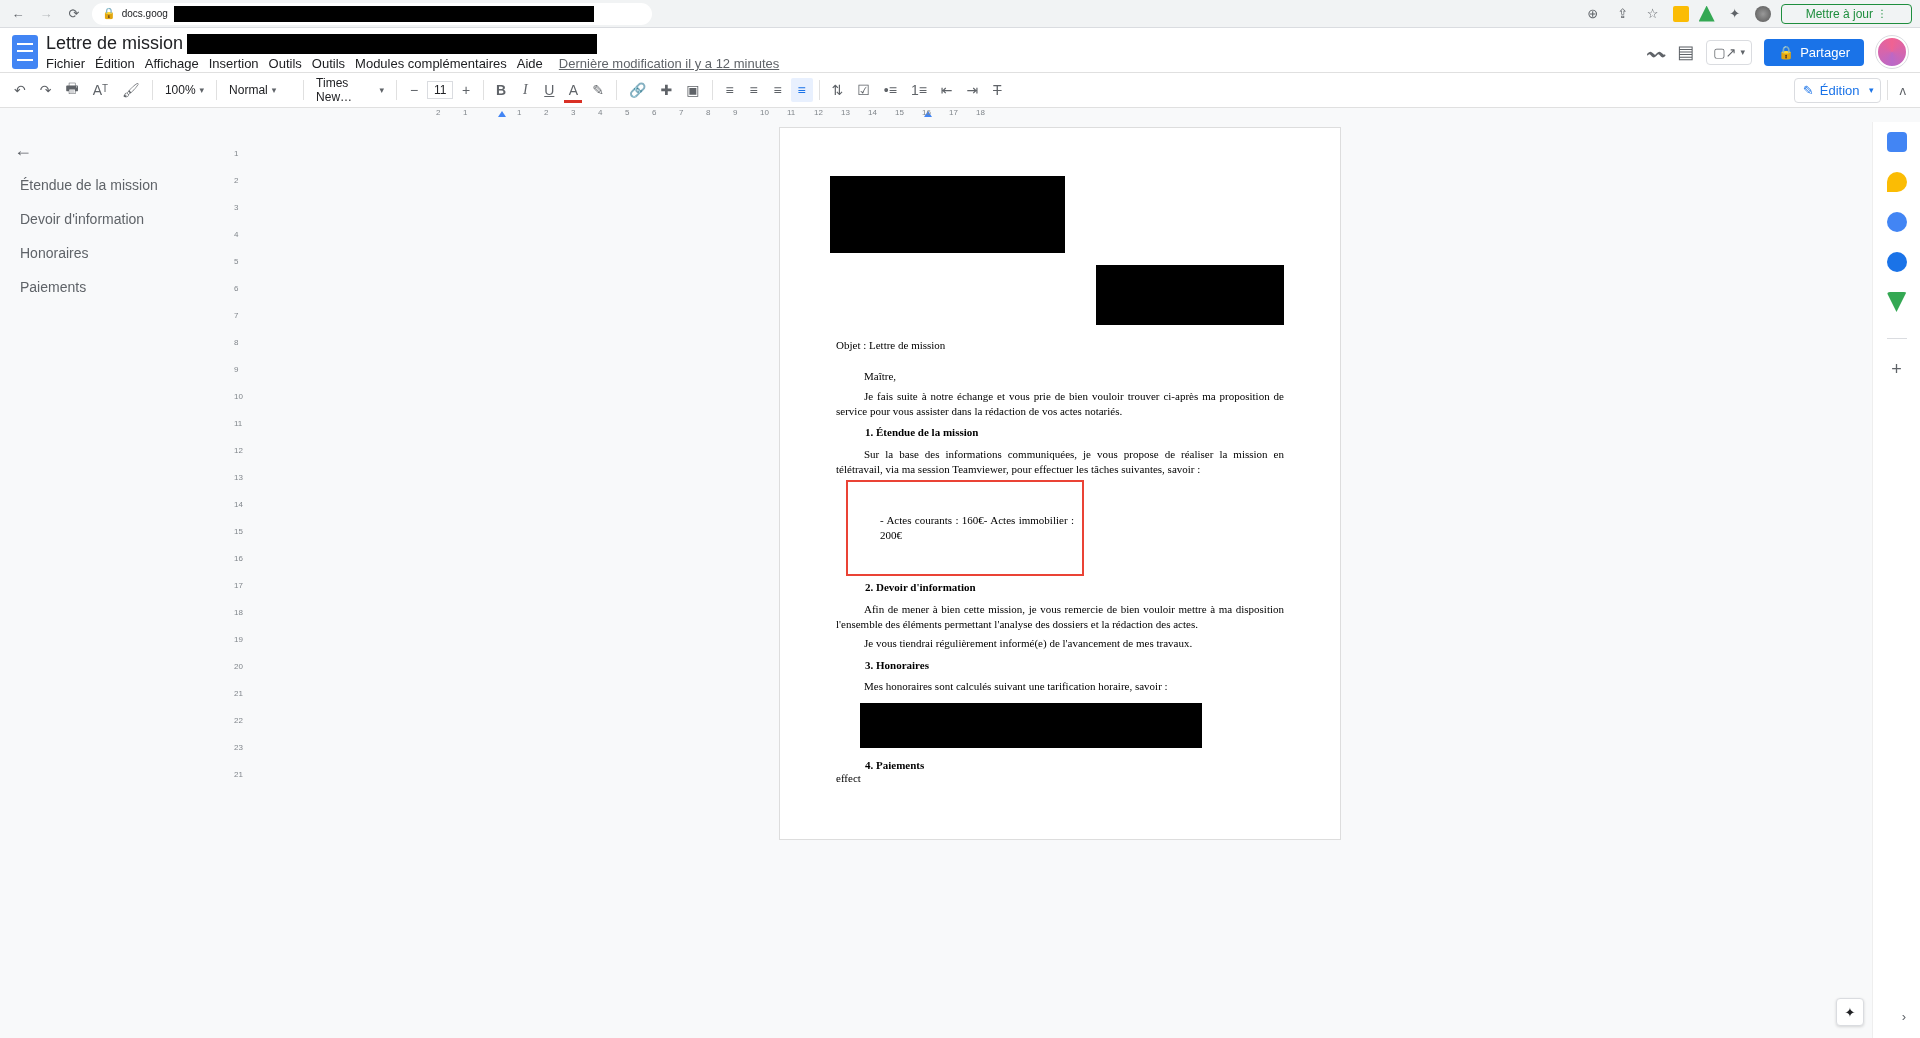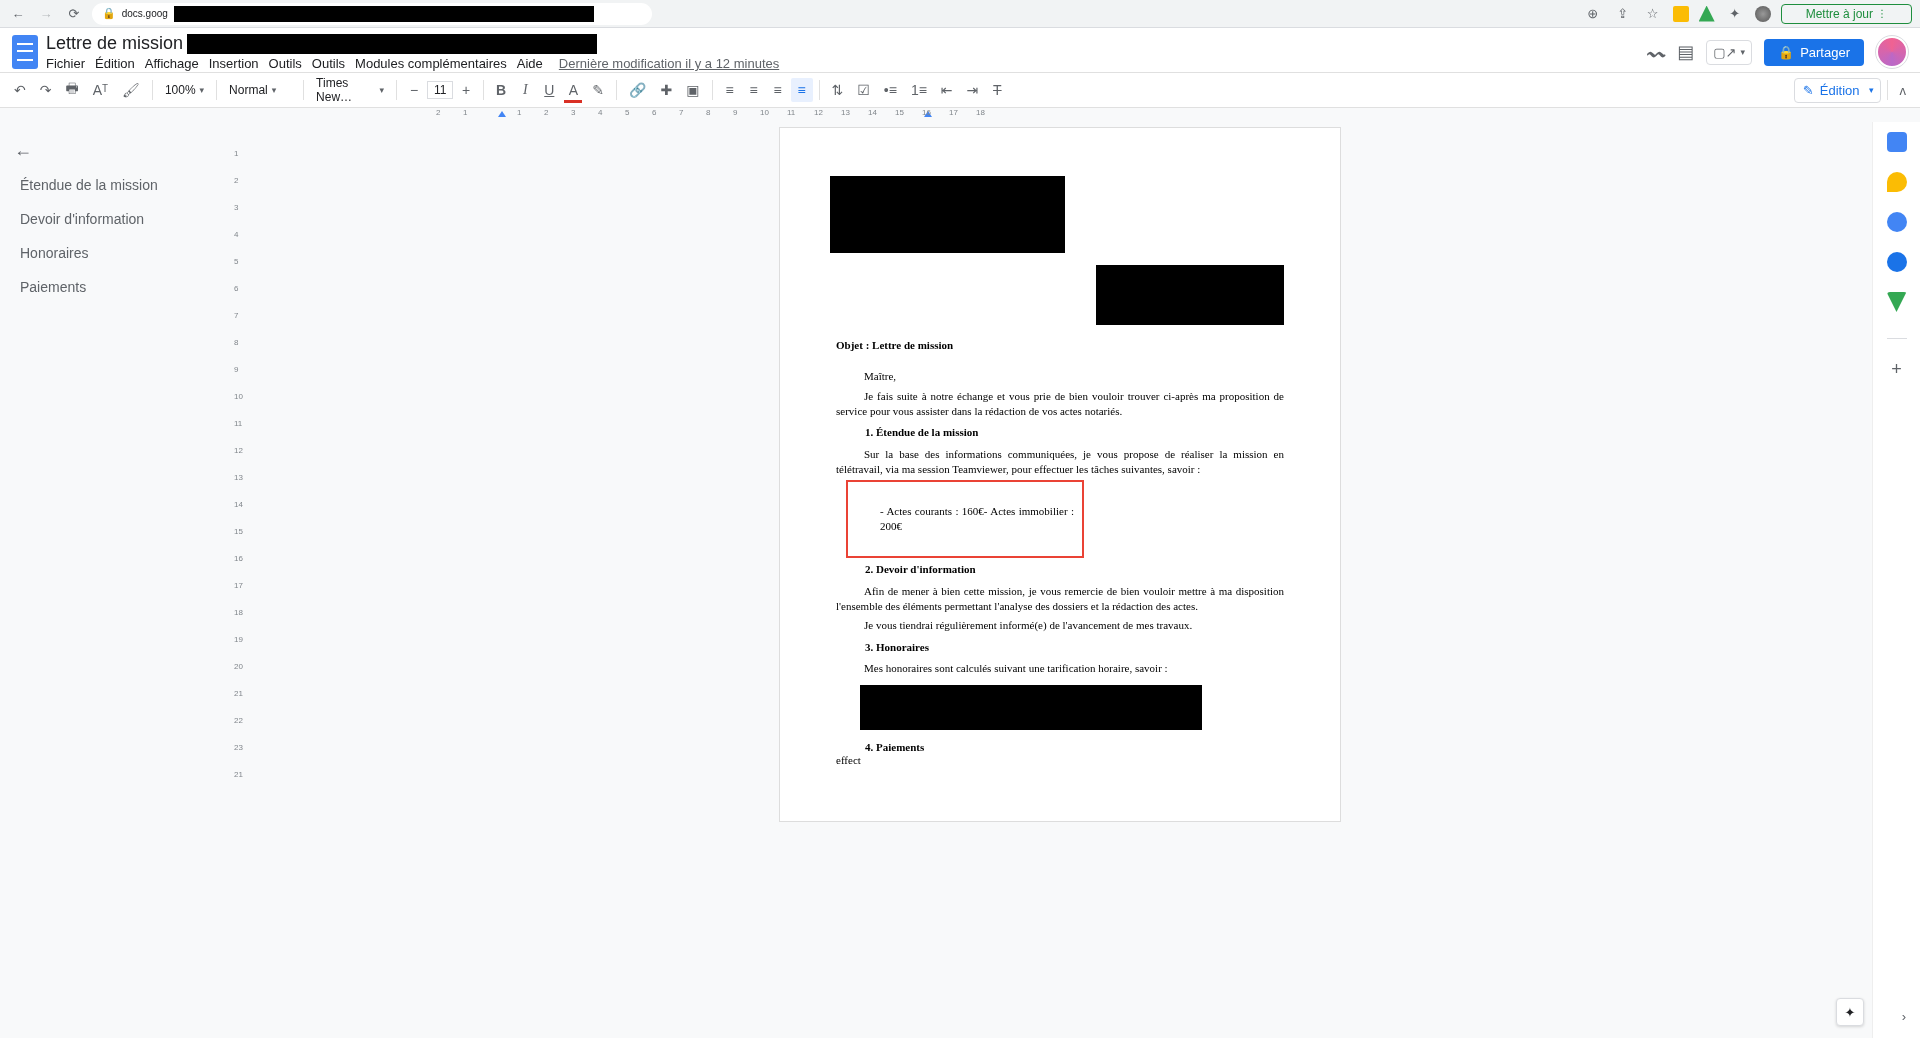--- a/index.html
+++ b/index.html
@@ -52,26 +52,26 @@
   .ruler .marker-right { position:absolute; top:3px; width:0; height:0; border-left:4px solid transparent; border-right:4px solid transparent; border-bottom:6px solid #4285f4;}
   
   .main { position: absolute; top: 122px; bottom: 0; left: 0; right: 0; display: flex; background: #f8f9fa; }
   .outline-panel { width: 230px; background: #f8f9fa; padding: 12px 8px; }
   .outline-back { color: #5f6368; font-size: 18px; padding: 6px; }
   .outline-item { padding: 8px 12px; color: #5f6368; font-size: 14px; border-radius: 0 16px 16px 0; margin: 2px 0; }
   .vert-ruler { width: 18px; background:#f8f9fa; position:relative; font-size:8px; color:#80868b;}
   .vert-ruler .vt { position:absolute; left:4px; }
   .canvas { flex: 1; overflow: auto; padding: 6px 0 20px 0; }
   .page { width: 560px; min-height: 680px; background: #fff; margin: 0 auto; box-shadow: 0 0 0 1px #ddd; padding: 48px 56px; font-family: "Times New Roman", serif; font-size: 11px; color: #000; line-height: 1.4; position: relative; }
-  .page .subject { margin: 8px 0 16px 0; font-weight: bold; }
+  .page .subject { margin: 8px 0 16px 0; }
   .page p { margin: 4px 0; text-align: justify; }
   .page .indent { text-indent: 28px; }
   .page ol { margin: 6px 0 6px 40px; }
   .page ol li { font-weight: bold; margin: 4px 0; }
-  .highlight-box { border: 2px solid #ea4335; padding: 18px 8px; margin: -2px -8px; }
+  .highlight-box { border: 2px solid #ea4335; padding: 27px 8px; margin: -2px -8px; }
   
   .side-icons { width: 48px; background: #fff; border-left: 1px solid #eee; display: flex; flex-direction: column; align-items: center; padding-top: 10px; gap: 20px; }
   .side-icon { width: 20px; height: 20px; border-radius: 4px; }
   .explore-btn { position: fixed; bottom: 12px; right: 56px; width: 28px; height: 28px; background: #fff; border: 1px solid #dadce0; border-radius: 4px; display:flex; align-items:center; justify-content:center; box-shadow: 0 1px 3px rgba(0,0,0,.15);}
   .side-arrow { position: fixed; bottom: 14px; right: 14px; color: #5f6368; }
 </style>
 </head>
 <body>
 
 <div class="browser-bar">

